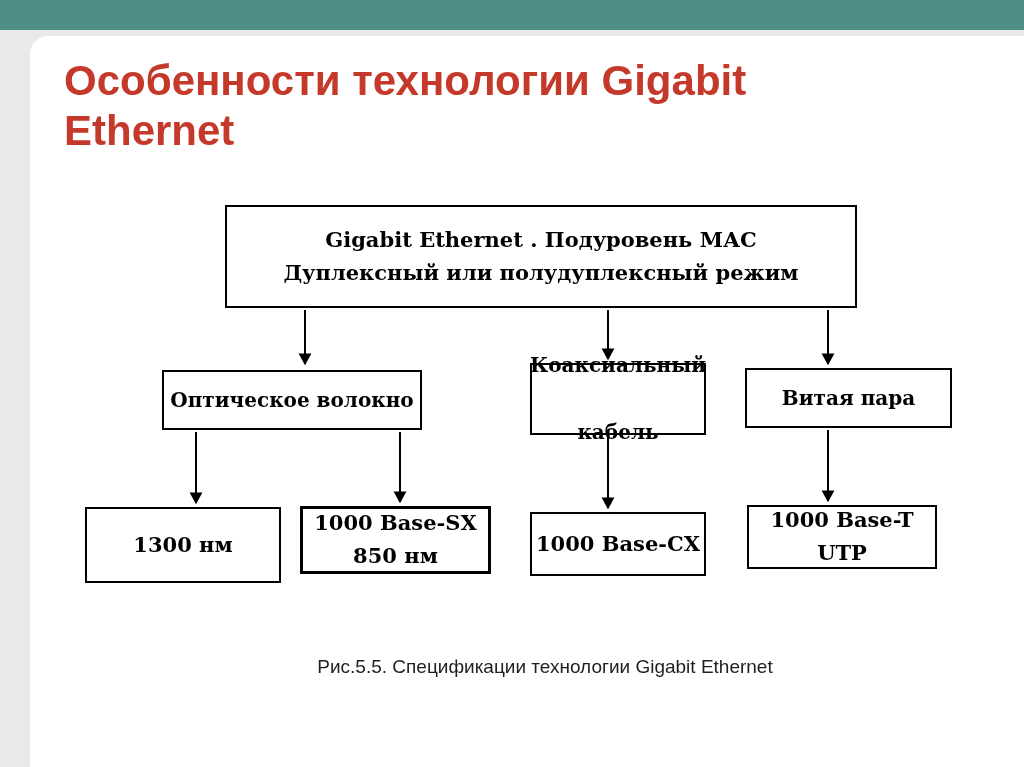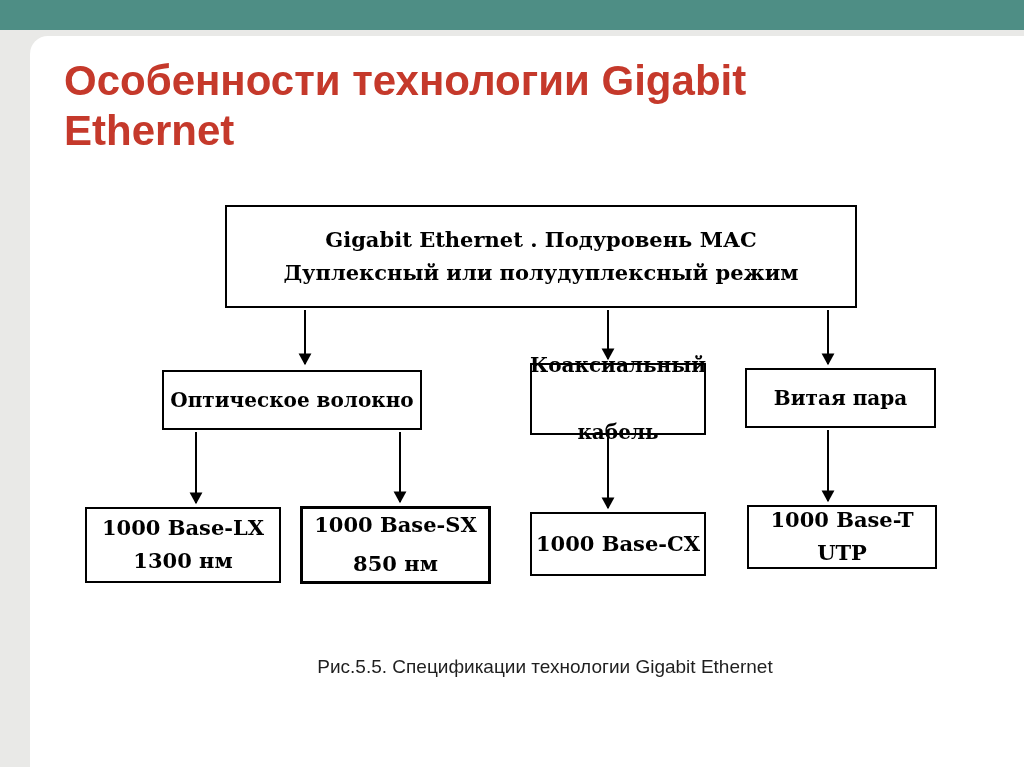--- a/index.html
+++ b/index.html
@@ -51,23 +51,23 @@
     color: #000000;
     box-sizing: border-box;
   }
   .node .line {
     line-height: 1.55;
     white-space: nowrap;
   }
   .node-root   { left: 225px; top: 205px; width: 632px; height: 103px; font-size: 21px; }
   .node-optic  { left: 162px; top: 370px; width: 260px; height: 60px;  font-size: 20px; }
   .node-coax   { left: 530px; top: 363px; width: 176px; height: 72px;  font-size: 20px; gap: 36px; }
-  .node-tw     { left: 745px; top: 368px; width: 191px; height: 60px;  font-size: 20px; }
+  .node-tw     { left: 745px; top: 368px; width: 207px; height: 60px;  font-size: 20px; }
   .node-lx     { left: 85px;  top: 507px; width: 196px; height: 76px;  font-size: 21px; }
-  .node-sx     { left: 300px; top: 506px; width: 191px; height: 78px;  font-size: 21px; border-width: 3px; justify-content: space-between; }
+  .node-sx     { left: 300px; top: 506px; width: 191px; height: 68px;  font-size: 21px; border-width: 3px; }
   .node-cx     { left: 530px; top: 512px; width: 176px; height: 64px;  font-size: 21px; }
   .node-tp     { left: 747px; top: 505px; width: 190px; height: 64px;  font-size: 21px; }
   .connectors {
     position: absolute;
     left: 0; top: 0;
     pointer-events: none;
   }
   .connectors line {
     stroke: #000000;
     stroke-width: 2px;
@@ -118,21 +118,20 @@
 <div class="node node-coax">
   <div class="line">Коаксиальный</div>
   <div class="line">кабель</div>
 </div>
 
 <div class="node node-tw">
   <div class="line">Витая пара</div>
 </div>
 
 <div class="node node-lx">
-  <div class="line">1000 Base-LX</div>
   <div class="line">1300  нм</div>
 </div>
 
 <div class="node node-sx">
   <div class="line">1000 Base-SX</div>
   <div class="line">850  нм</div>
 </div>
 
 <div class="node node-cx">
   <div class="line">1000 Base-CX</div>

